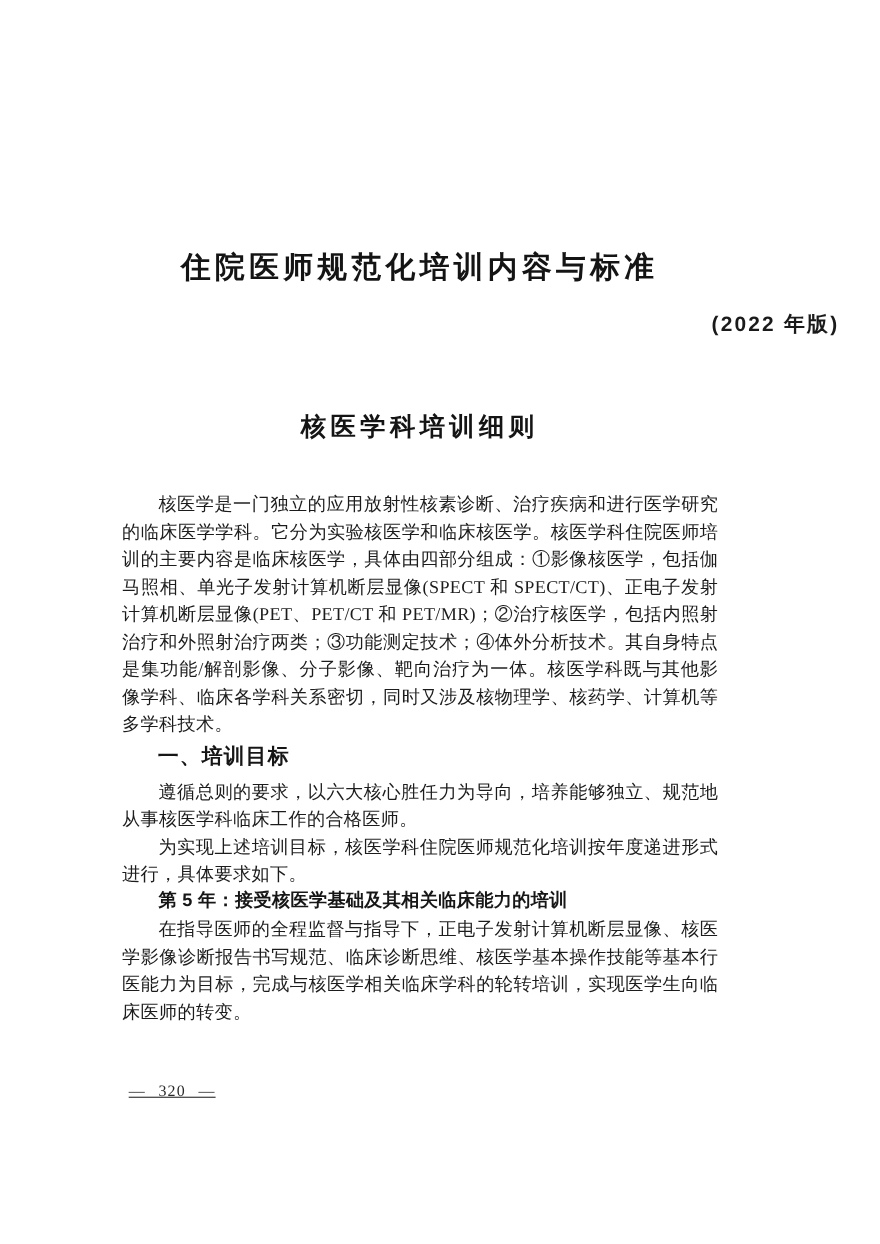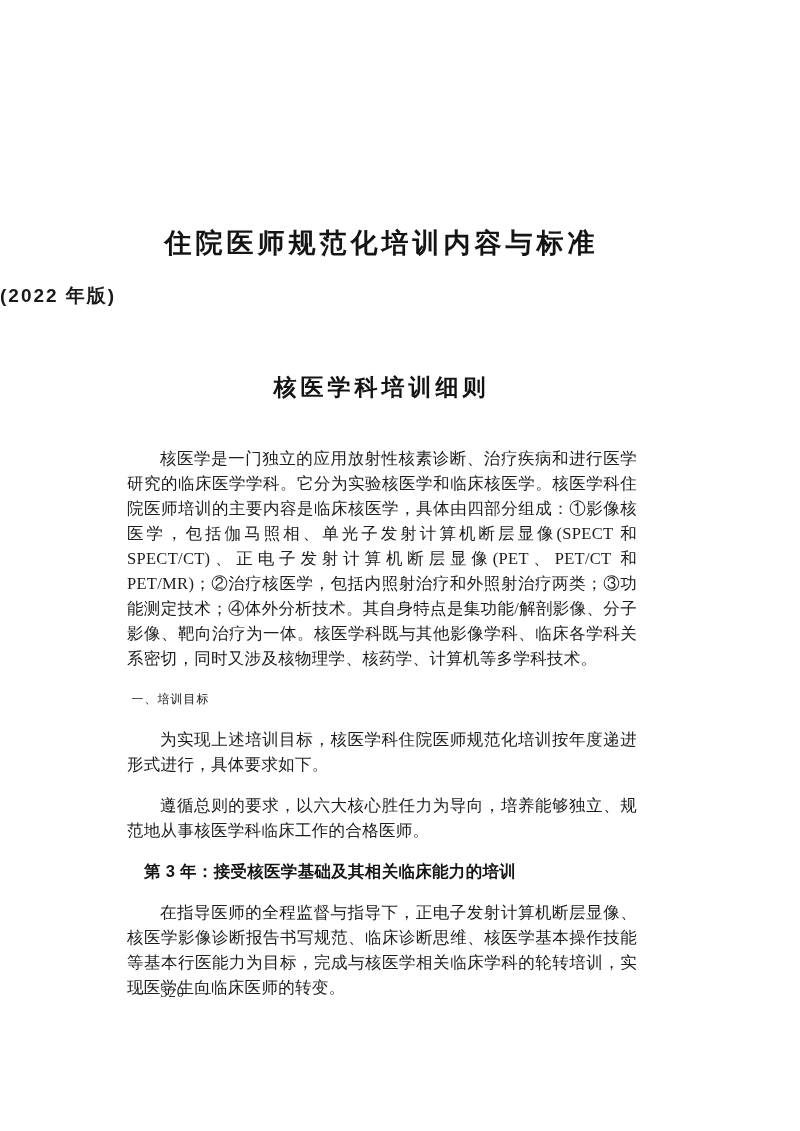--- a/index.html
+++ b/index.html
@@ -22,21 +22,21 @@
     text-align: center;
     font-family: "Liberation Serif", "DejaVu Serif", serif;
     font-size: 27px;
     font-weight: bold;
     line-height: 34px;
     letter-spacing: 4px;
     color: #141414;
   }
   .doc-subtitle {
     margin-top: 24px;
-    text-align: left;
+    text-align: right;
     font-family: "Liberation Sans", "DejaVu Sans", sans-serif;
     font-size: 19px;
     font-weight: 600;
     line-height: 24px;
     letter-spacing: 2px;
     color: #1a1a1a;
   }
   .chapter-title {
     margin: 64px 0 12px 0;
     text-align: center;
@@ -45,80 +45,81 @@
     font-weight: bold;
     line-height: 30px;
     letter-spacing: 4px;
     color: #141414;
   }
   .body-text {
     margin: 44px 110px 0 111px; 
     text-align: justify;
   }
   .body-text p {
-    margin: 16px;
+    margin: 0;
     font-size: 16.5px;
     line-height: 25px;
     text-indent: 2em;
     letter-spacing: 0.3px;
     color: #1c1c1c;
   }
   .section-heading {
     margin: 6px 0 6px 0;
     font-family: "Liberation Sans", "DejaVu Sans", sans-serif;
-    font-size: 12px;
-    font-weight: normal;
+    font-size: 19px;
+    font-weight: bold;
     line-height: 24px;
     text-indent: 1.7em;
     letter-spacing: 1px;
     color: #161616;
   }
   .sub-heading {
     margin: 0;
     font-family: "Liberation Sans", "DejaVu Sans", sans-serif;
     font-size: 16.5px;
     font-weight: bold;
     line-height: 25px;
     text-indent: 2em;
     letter-spacing: 0.3px;
     color: #161616;
   }
   .page-footer {
     position: absolute;
     top: 984px;
-    left: 133px;
+    left: 117px;
     font-family: "Liberation Serif", "DejaVu Serif", serif;
     font-size: 14.5px;
     color: #2a2a2a;
     word-spacing: 7px;
     letter-spacing: 1px;
+    text-decoration: underline;
   }
 </style>
 </head>
 <body>
 
 <div class="page">
 
   <h1 class="doc-title">住院医师规范化培训内容与标准</h1>
 
   <div class="doc-subtitle">(2022 年版)</div>
 
   <h2 class="chapter-title">核医学科培训细则</h2>
 
   <div class="body-text">
 
     <p>核医学是一门独立的应用放射性核素诊断、治疗疾病和进行医学研究的临床医学学科。它分为实验核医学和临床核医学。核医学科住院医师培训的主要内容是临床核医学，具体由四部分组成：①影像核医学，包括伽马照相、单光子发射计算机断层显像(SPECT 和 SPECT/CT)、正电子发射计算机断层显像(PET、PET/CT 和 PET/MR)；②治疗核医学，包括内照射治疗和外照射治疗两类；③功能测定技术；④体外分析技术。其自身特点是集功能/解剖影像、分子影像、靶向治疗为一体。核医学科既与其他影像学科、临床各学科关系密切，同时又涉及核物理学、核药学、计算机等多学科技术。</p>
 
     <h3 class="section-heading">一、培训目标</h3>
 
+    <p>遵循总则的要求，以六大核心胜任力为导向，培养能够独立、规范地从事核医学科临床工作的合格医师。</p>
+
     <p>为实现上述培训目标，核医学科住院医师规范化培训按年度递进形式进行，具体要求如下。</p>
 
-    <p>遵循总则的要求，以六大核心胜任力为导向，培养能够独立、规范地从事核医学科临床工作的合格医师。</p>
-
-    <h4 class="sub-heading">第 3 年：接受核医学基础及其相关临床能力的培训</h4>
+    <h4 class="sub-heading">第 5 年：接受核医学基础及其相关临床能力的培训</h4>
 
     <p>在指导医师的全程监督与指导下，正电子发射计算机断层显像、核医学影像诊断报告书写规范、临床诊断思维、核医学基本操作技能等基本行医能力为目标，完成与核医学相关临床学科的轮转培训，实现医学生向临床医师的转变。</p>
 
 
 
   </div>
 
   <div class="page-footer">— 320 —</div>
 
 </div>

